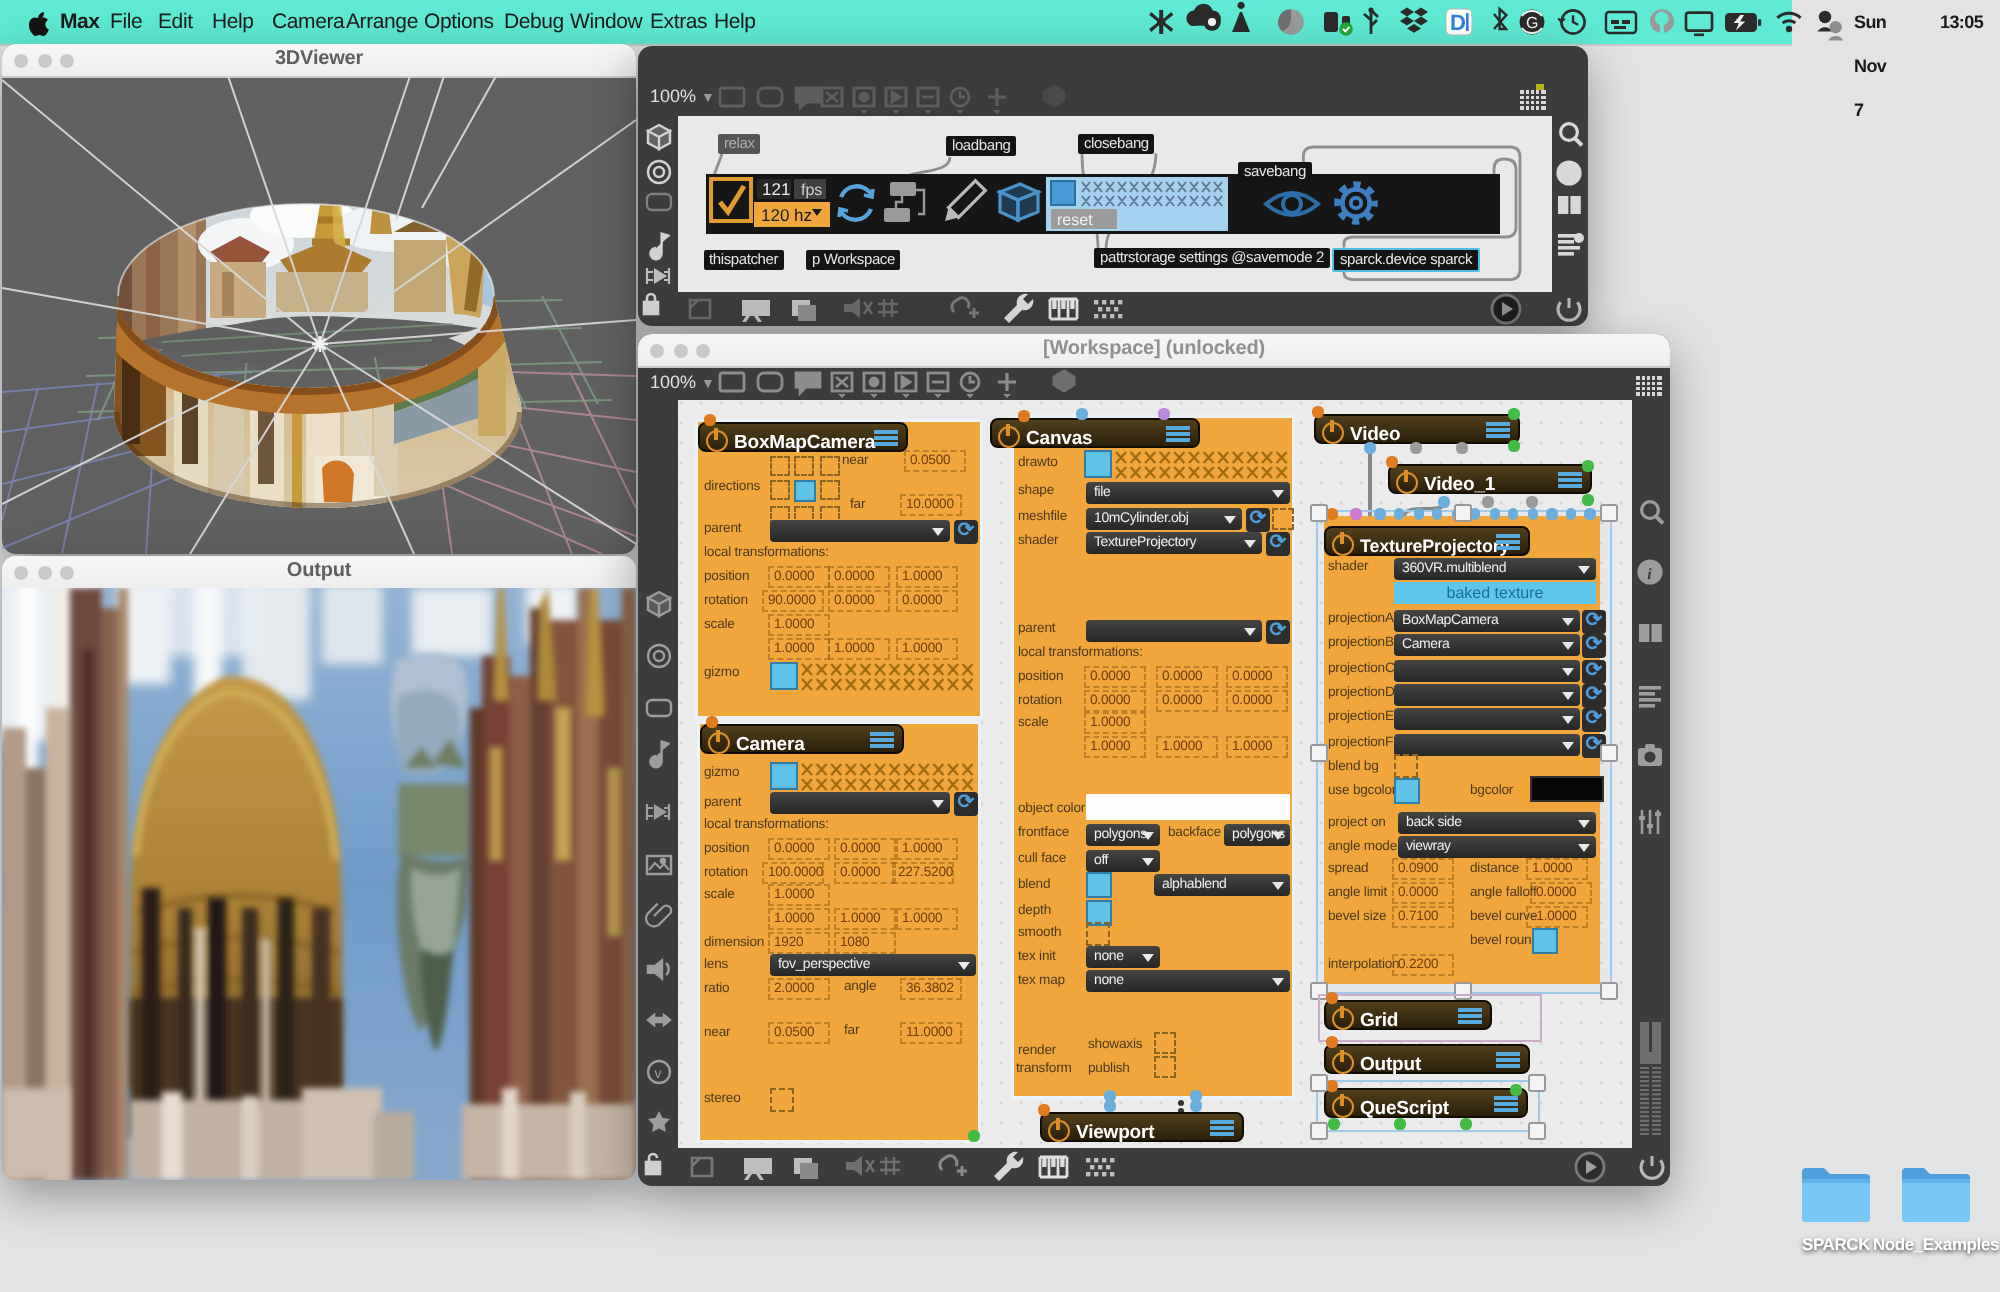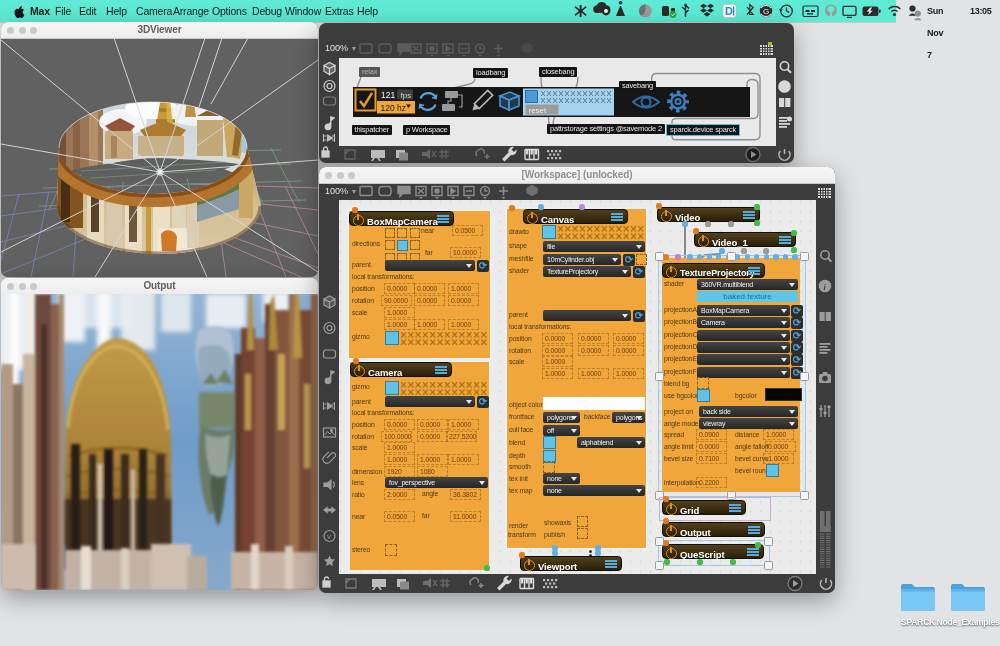--- a/index.html
+++ b/index.html
@@ -698,21 +698,21 @@
       <div class="plabel" style="left:83px;top:290px;">angle</div>
       <div class="pval" style="left:114px;top:291px;width:30px;">36.3802</div>
       <div class="plabel" style="left:13px;top:313px;">near</div>
       <div class="pval" style="left:48px;top:313px;width:30px;">0.0500</div>
       <div class="plabel" style="left:83px;top:312px;">far</div>
       <div class="pval" style="left:114px;top:313px;width:30px;">11.0000</div>
       <div class="plabel" style="left:13px;top:346px;">stereo</div>
       <div class="pcheck-e" style="left:46px;top:344px;width:12px;height:12px;"></div>
       <div class="abs" style="left:145.4px;top:365.4px;width:5.2px;height:5.2px;border-radius:50%;background:#44bb44;"></div>
       <div class="opanel" style="left:168px;top:9px;width:139px;height:339px;box-shadow:0 0 0 1.5px rgba(235,243,250,.95);"></div>
-      <div class="ptitle" style="left:184px;top:9px;width:105px;">
+      <div class="ptitle" style="left:156px;top:9px;width:105px;">
           <span class="pw"></span>
           <span class="pt" style="font-size:9.5px;">Canvas</span>
           <span class="ph">
             <i></i>
             <i></i>
             <i></i>
           </span>
         </div>
       <div class="abs" style="left:170.4px;top:5.4px;width:5.2px;height:5.2px;border-radius:50%;background:#e07b20;"></div>
       <div class="abs" style="left:199.4px;top:4.4px;width:5.2px;height:5.2px;border-radius:50%;background:#6aaede;"></div>

